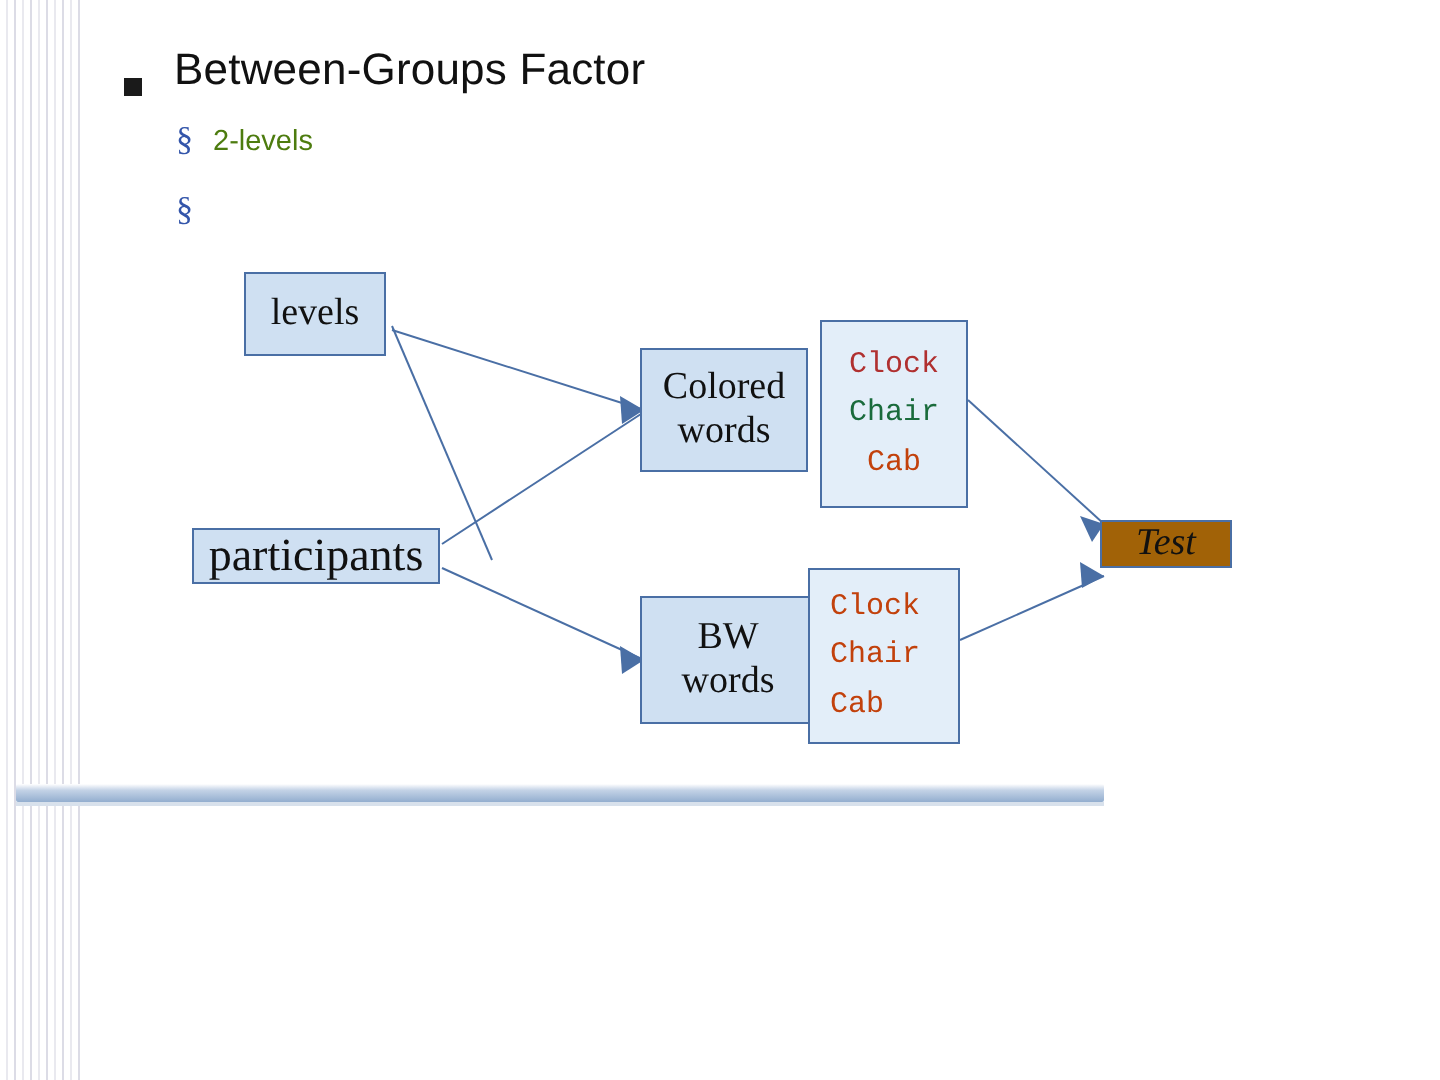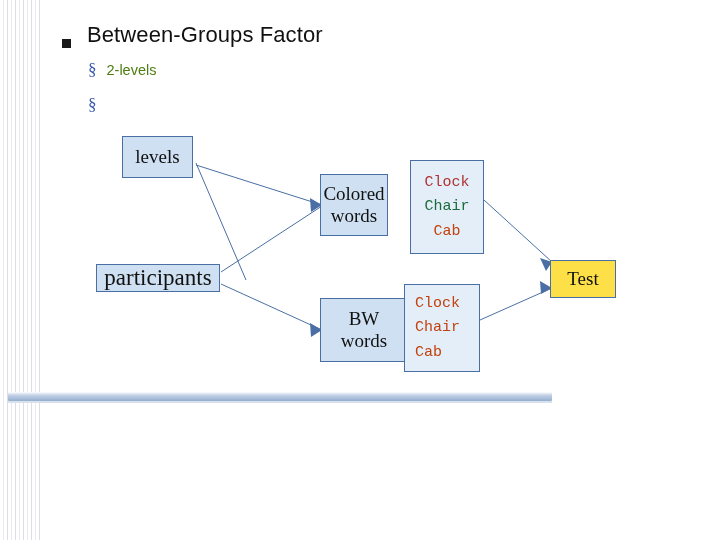--- a/index.html
+++ b/index.html
@@ -109,21 +109,21 @@
 
   #box-levels {
     left: 122px; top: 136px; width: 71px; height: 42px;
     font-size: 19px;
   }
   #box-participants {
     left: 96px; top: 264px; width: 124px; height: 28px;
     font-size: 23px;
   }
   #box-colored {
-    left: 320px; top: 174px; width: 68px; height: 62px;
+    left: 320px; top: 174px; width: 84px; height: 62px;
     font-size: 19px;
   }
   #box-bw {
     left: 320px; top: 298px; width: 88px; height: 64px;
     font-size: 19px;
   }
   #box-list1 {
     left: 410px; top: 160px; width: 74px; height: 94px;
     font-size: 15px;
     flex-direction: column;
@@ -135,23 +135,24 @@
     left: 404px; top: 284px; width: 76px; height: 88px;
     font-size: 15px;
     flex-direction: column;
     justify-content: center;
     align-items: flex-start;
     gap: 7px;
     padding-left: 10px;
     background: #e3eef9;
   }
   #box-test {
-    left: 550px; top: 260px; width: 66px; height: 38px;
-    font-size: 19px;
-    background: #fde047;
+    left: 550px; top: 260px; width: 66px; height: 24px;
+    font-size: 19px;
+    background: #a16207;
+    font-style: italic;
   }
   .word-red { color: #b03030; }
   .word-green { color: #1a6b3c; }
   .word-black { color: #c2410c; }
 
   
   #connectors {
     position: absolute;
     left: 0; top: 0;
     width: 720px; height: 540px;

